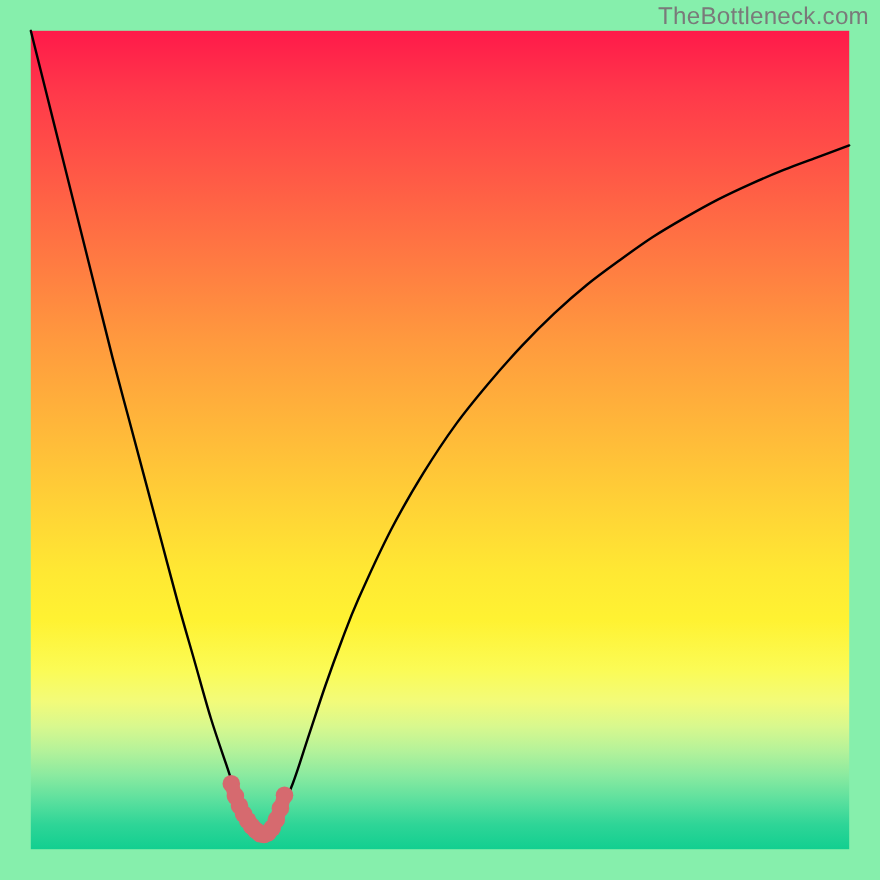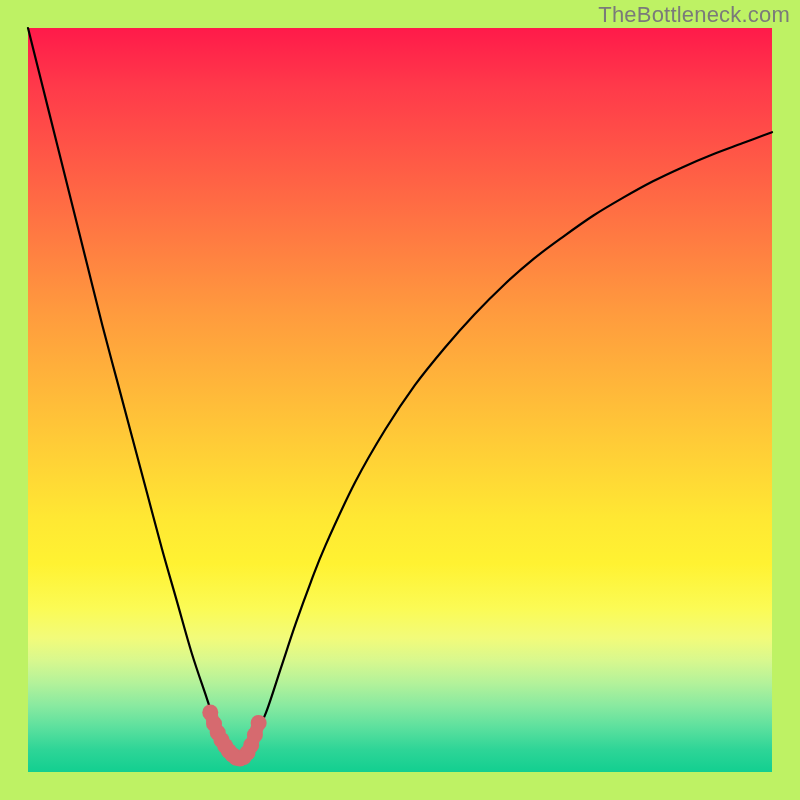--- a/index.html
+++ b/index.html
@@ -8,21 +8,21 @@
     width: 800px;
     height: 800px;
     background: #000;
     overflow: hidden;
     font-family: Arial, Helvetica, sans-serif;
   }
   .outer {
     position: relative;
     width: 800px;
     height: 800px;
-    background: #bef264;
+    background: #86efac;
   }
   .watermark {
     position: absolute;
     top: 2px;
     right: 10px;
     color: #7a7a7a;
     font-size: 22px;
     font-weight: 500;
     letter-spacing: 0.2px;
     z-index: 50;

